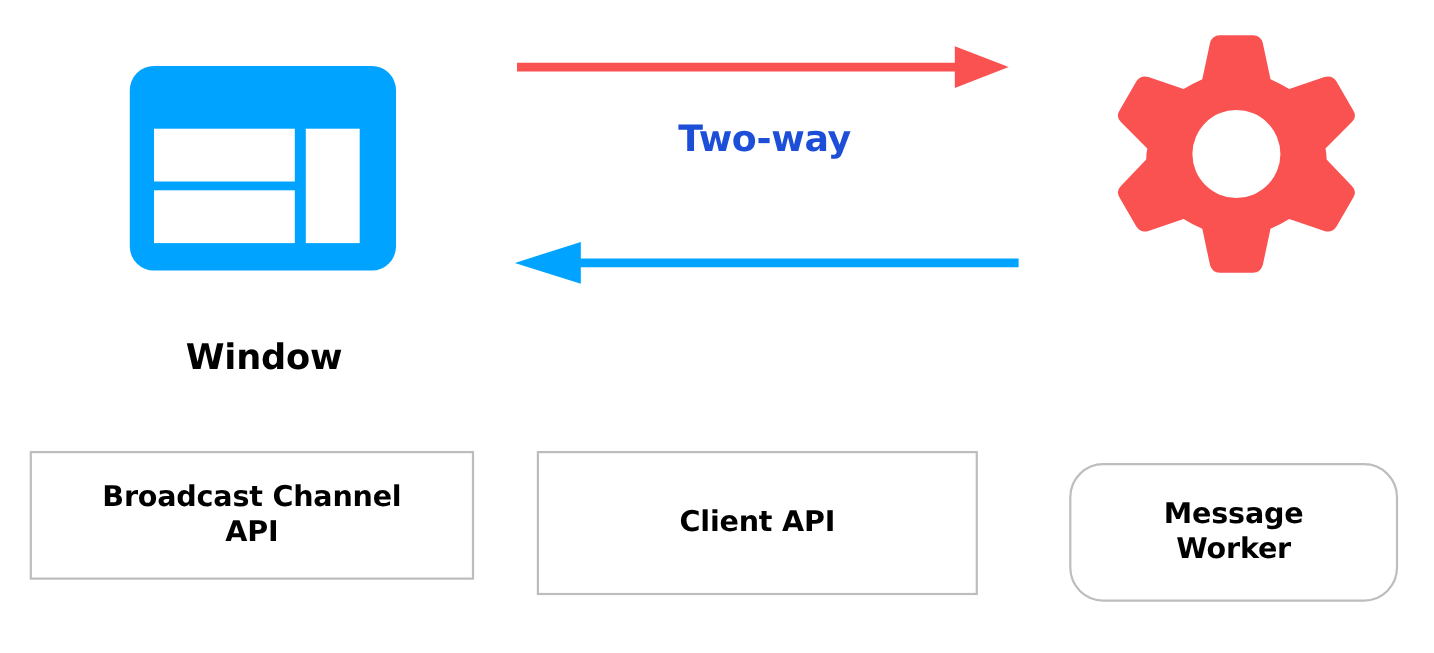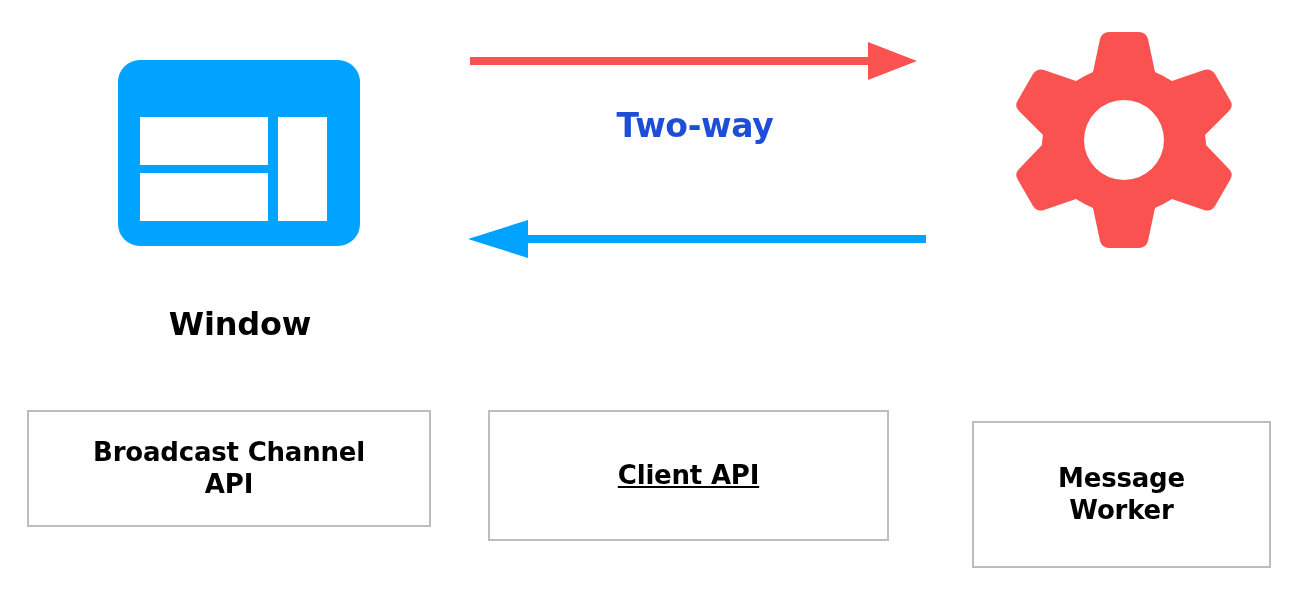--- a/index.html
+++ b/index.html
@@ -92,22 +92,22 @@
     justify-content: center;
     text-align: center;
     font-size: 26px;
     font-weight: bold;
     color: #000000;
     line-height: 1.22;
     letter-spacing: -0.2px;
     padding: 4px 10px;
   }
   .box-broadcast { left: 27px;  top: 410px; width: 404px; height: 117px; }
-  .box-client    { left: 488px; top: 410px; width: 401px; height: 131px; text-decoration: underline; }
-  .box-message   { left: 972px; top: 421px; width: 299px; height: 147px; }
+  .box-client    { left: 488px; top: 410px; width: 401px; height: 131px; }
+  .box-message   { left: 972px; top: 421px; width: 299px; height: 126px; border-radius: 31px; }
 </style>
 </head>
 <body>
 
 <div id="canvas">
 
   <div class="window-icon">
     <div class="window-pane pane-top-left"></div>
     <div class="window-pane pane-bottom-left"></div>
     <div class="window-pane pane-right"></div>

